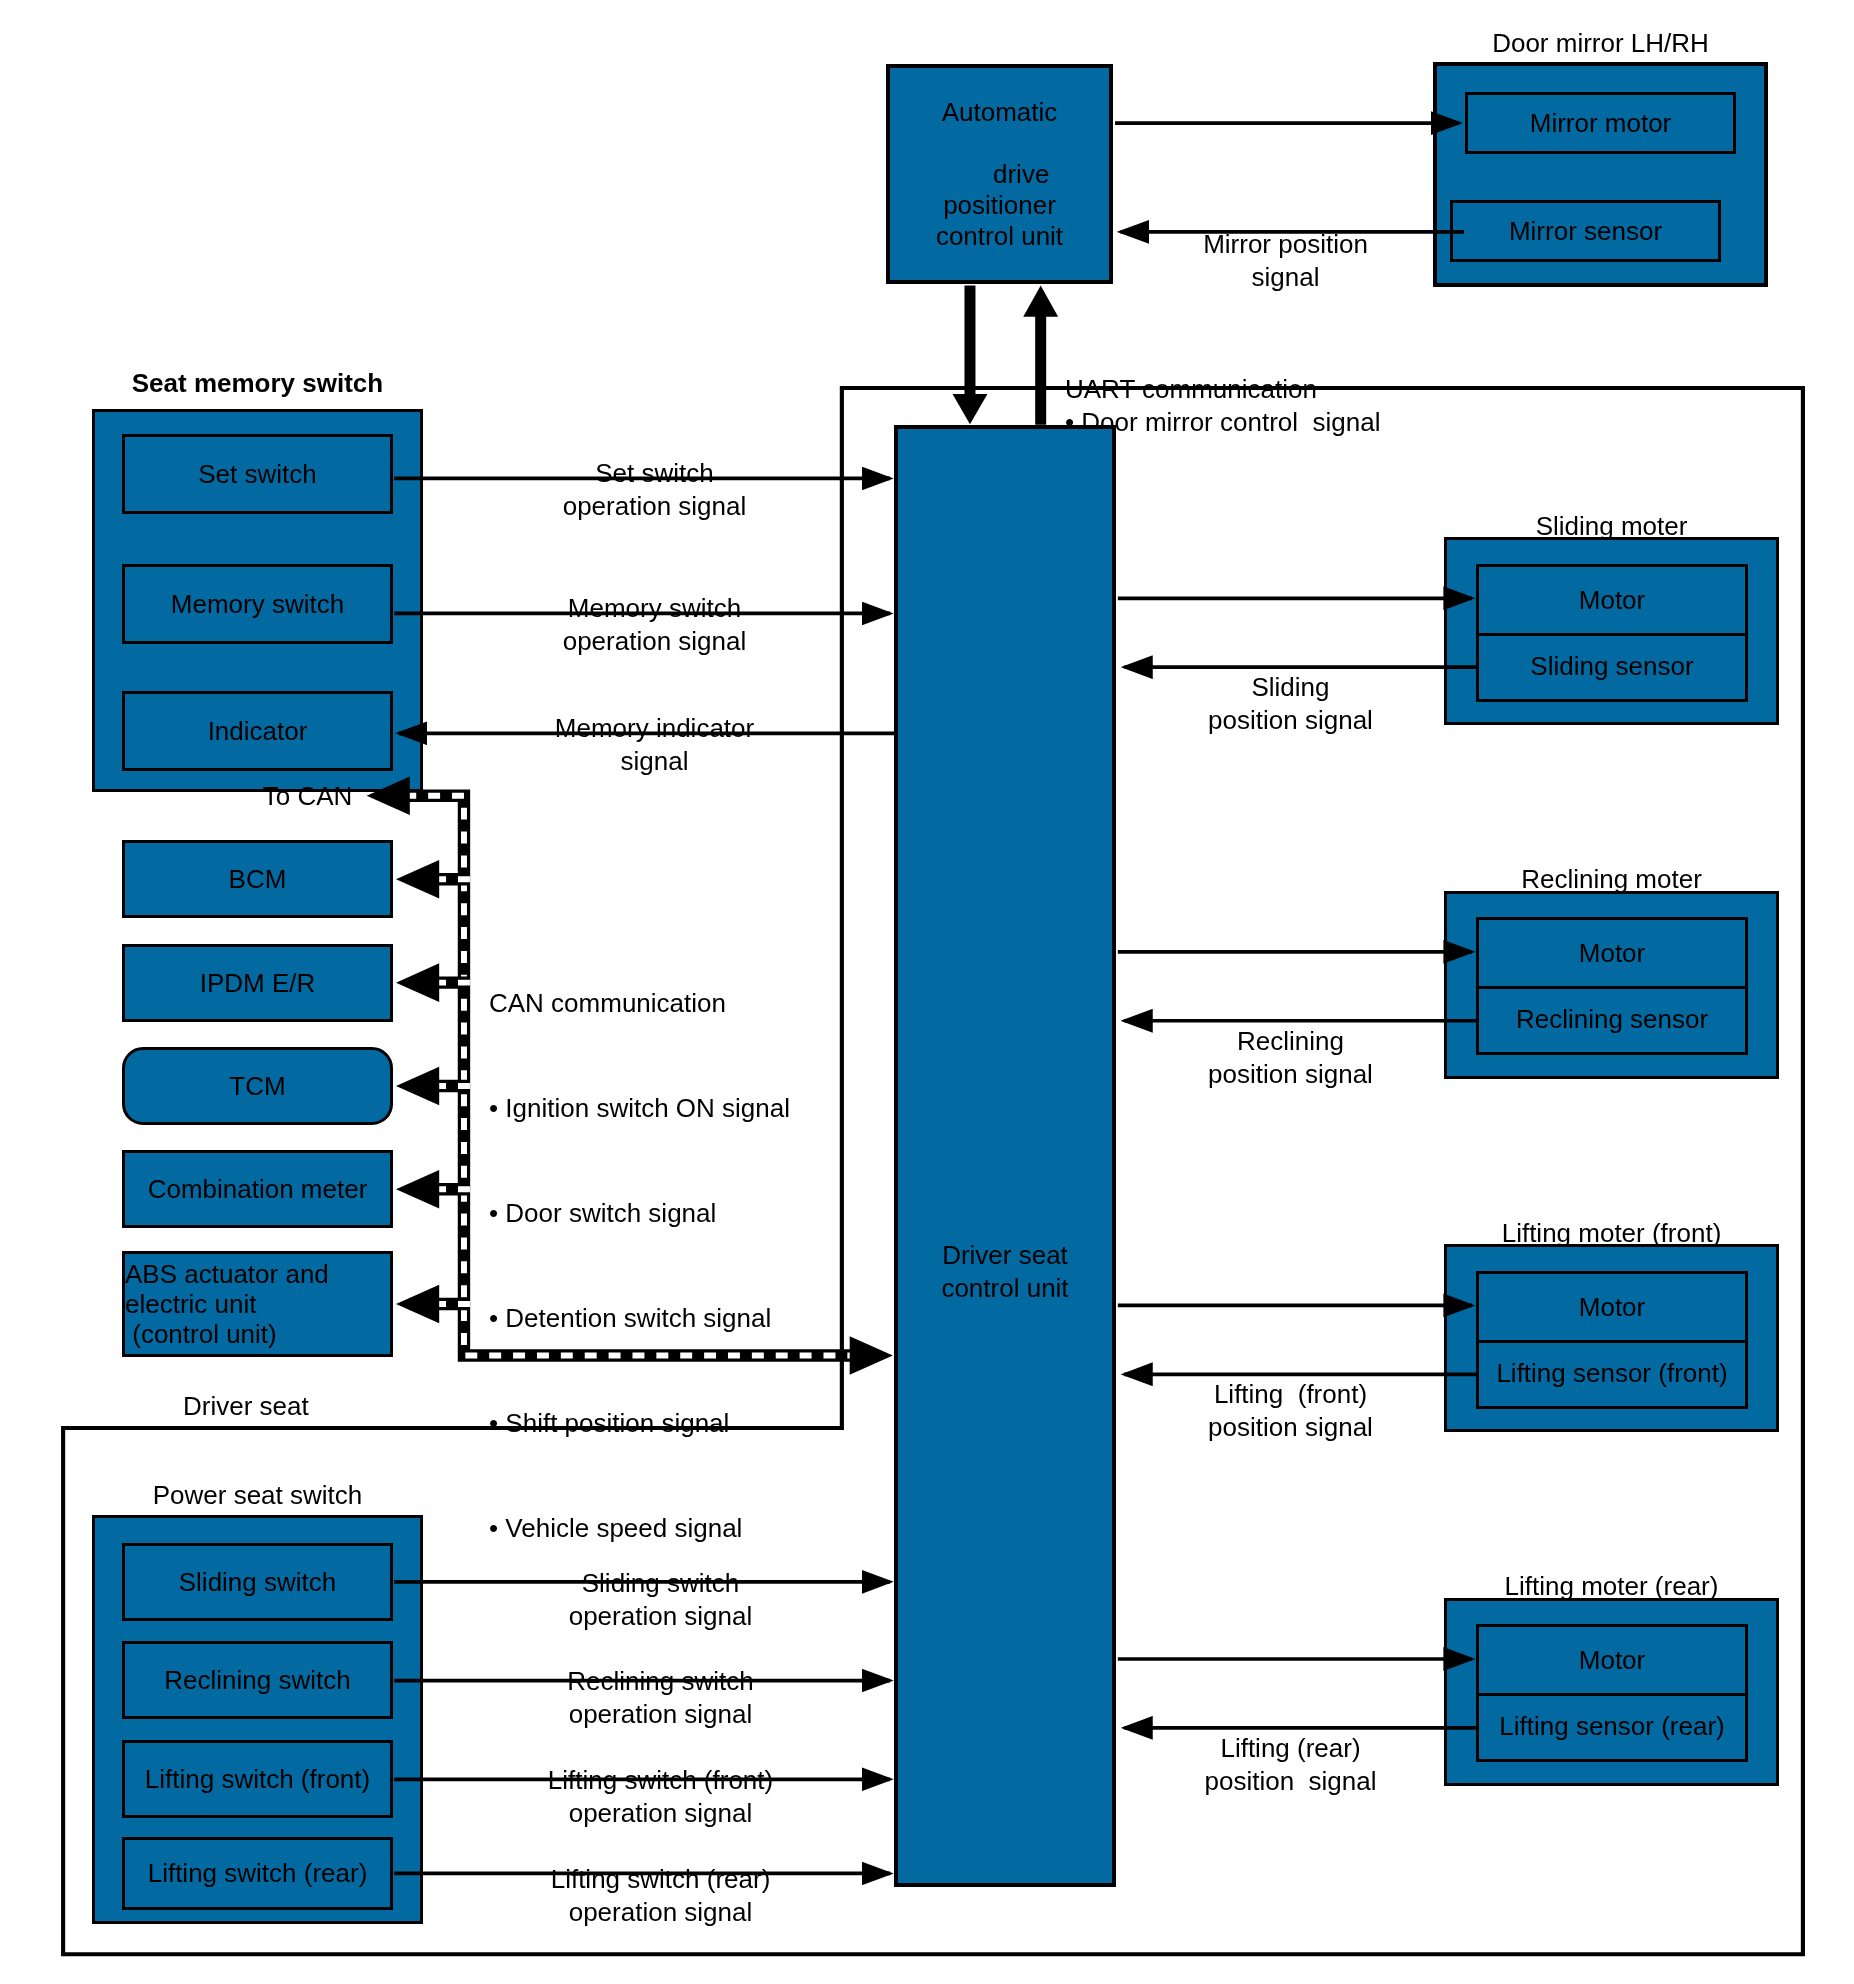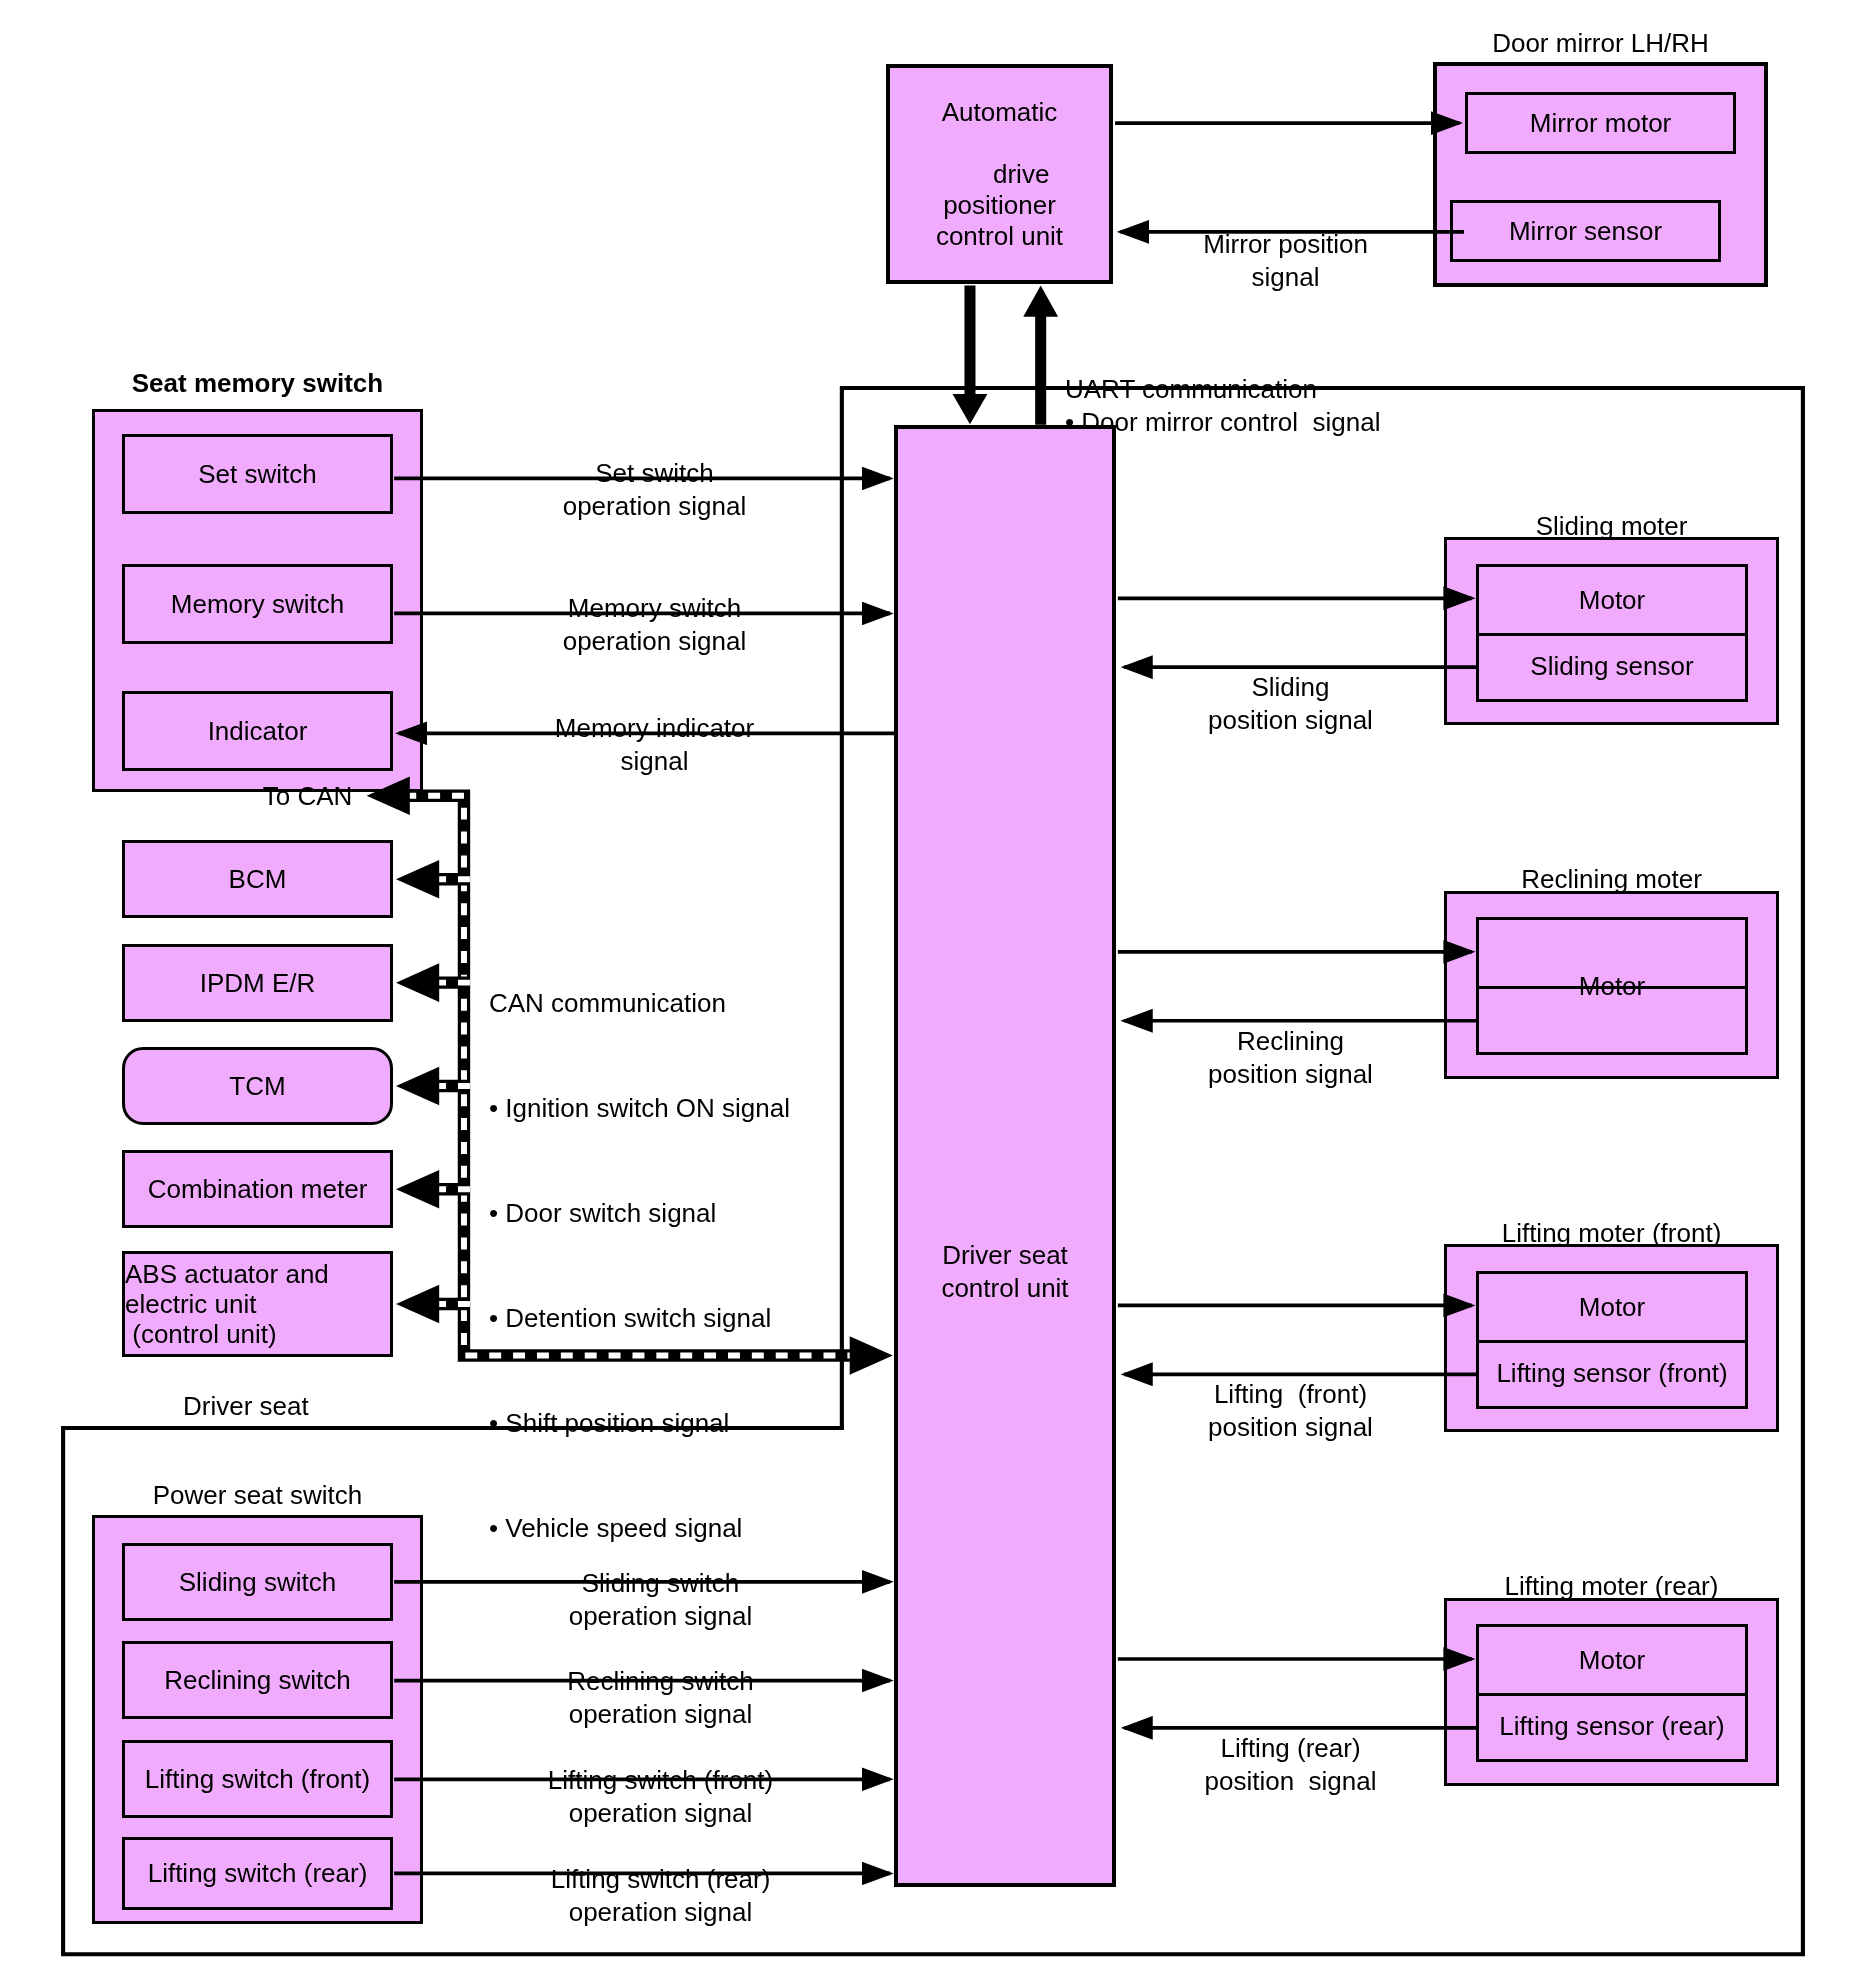--- a/index.html
+++ b/index.html
@@ -7,21 +7,21 @@
     position:relative;
     width:1855px;height:1985px;
     background:#fff;
     font-family:"Liberation Sans", sans-serif;
     font-size:26px;
     color:#000;
     overflow:hidden;
   }
   .box{
     position:absolute;box-sizing:border-box;
-    border:3.2px solid #000;background:#f0abfc;
+    border:3.2px solid #000;background:#0369a1;
     display:flex;align-items:center;justify-content:center;
     text-align:center;white-space:pre-wrap;
   }
   .box.bthick{border-width:4.1px;}
   .txt{
     position:absolute;text-align:center;line-height:33px;white-space:pre-wrap;
   }
   .txt.leftal{text-align:left;}
   .vcell{display:flex;align-items:center;justify-content:center;width:100%;height:50%;}
   .divider{position:absolute;left:-0.5px;right:-0.5px;top:50%;border-top:3.2px solid #000;}
@@ -147,20 +147,21 @@
     <div class="divider"></div>
   </div>
   <div class="txt" style="left:1130px;top:605px;width:321px;">
     <div>Sliding</div><div>position signal</div>
   </div>
 
   <div class="txt" style="left:1444px;top:863px;width:335px;">Reclining moter</div>
   <div class="box" style="left:1444px;top:891px;width:335px;height:188px;"></div>
   <div class="box" style="left:1476px;top:917px;width:272px;height:138px;flex-direction:column;padding:0;">
     <div class="vcell">Motor</div>
+    <div class="vcell">Reclining sensor</div>
     <div class="divider"></div>
   </div>
   <div class="txt" style="left:1130px;top:959px;width:321px;">
     <div>Reclining</div><div>position signal</div>
   </div>
 
   <div class="txt" style="left:1444px;top:1217px;width:335px;">Lifting moter (front)</div>
   <div class="box" style="left:1444px;top:1244px;width:335px;height:188px;"></div>
   <div class="box" style="left:1476px;top:1271px;width:272px;height:138px;flex-direction:column;padding:0;">
     <div class="vcell">Motor</div>

